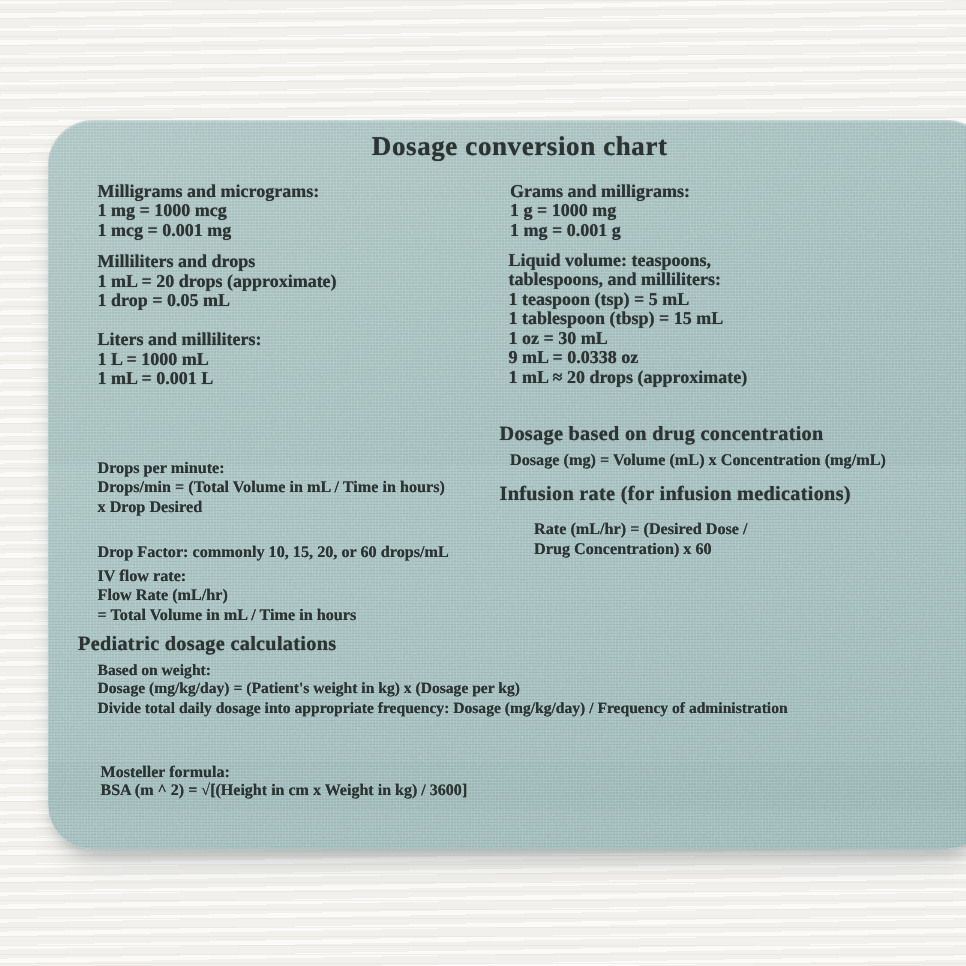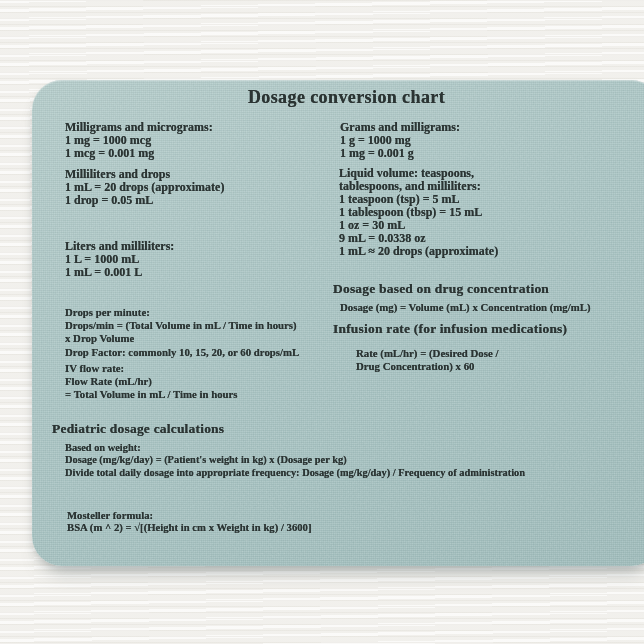--- a/index.html
+++ b/index.html
@@ -59,27 +59,27 @@
     letter-spacing:0.4px;
     text-shadow:0 0 0.6px rgba(43,52,51,0.85);
   }
   .conv{font-size:12px; line-height:13px; text-shadow:0 0 0.5px rgba(43,52,51,0.8);}
   .sechead{font-size:13.5px; letter-spacing:0.2px; text-shadow:0 0 0.6px rgba(43,52,51,0.85);}
   .formula{font-size:10.8px; line-height:13px; text-shadow:0 0 0.4px rgba(43,52,51,0.8);}
   .small{font-size:10.4px; line-height:12.3px; text-shadow:0 0 0.4px rgba(43,52,51,0.8);}
 
   .b-mg{left:33px; top:41px;}
   .b-ml{left:33px; top:88px;}
-  .b-l{left:33px; top:140px;margin-top:20px;}
+  .b-l{left:33px; top:140px;}
   .b-g{left:308px; top:41px;}
   .b-liquid{left:307px; top:87px;}
 
   .h-iv{left:21px; top:200px; font-size:14.5px;}
   .b-iv{left:33px; top:226px;}
-  .b-iv .gap1{margin-top:1px;}
+  .b-iv .gap1{margin-top:17px;}
   .b-iv .gap2{margin-top:3px;}
 
   .h-conc{left:301px; top:201px;}
   .f-conc{left:308px; top:221px;}
   .h-inf{left:301px; top:241px;}
   .f-inf{left:308px; top:267px;margin-left:16px;}
 
   .h-ped{left:20px; top:341px;}
   .b-ped{left:33px; top:362px;}
   .h-bsa{left:22px; top:408px;}
@@ -130,21 +130,21 @@
     <div class="nowrap">1 teaspoon (tsp) = 5 mL</div>
     <div class="nowrap">1 tablespoon (tbsp) = 15 mL</div>
     <div class="nowrap">1 oz = 30 mL</div>
     <div class="nowrap">9 mL = 0.0338 oz</div>
     <div class="nowrap">1 mL ≈ 20 drops (approximate)</div>
   </div>
 
   <div class="layer formula b-iv">
     <div class="nowrap">Drops per minute:</div>
     <div class="nowrap">Drops/min = (Total Volume in mL / Time in hours)</div>
-    <div class="nowrap">x Drop Volume</div>
+    <div class="nowrap">x Drop Desired</div>
     <div class="nowrap gap1">Drop Factor: commonly 10, 15, 20, or 60 drops/mL</div>
     <div class="nowrap gap2">IV flow rate:</div>
     <div class="nowrap">Flow Rate (mL/hr)</div>
     <div class="nowrap">= Total Volume in mL / Time in hours</div>
   </div>
 
   <div class="layer sechead h-conc">Dosage based on drug concentration</div>
   <div class="layer formula f-conc nowrap">Dosage (mg) = Volume (mL) x Concentration (mg/mL)</div>
 
   <div class="layer sechead h-inf">Infusion rate (for infusion medications)</div>

